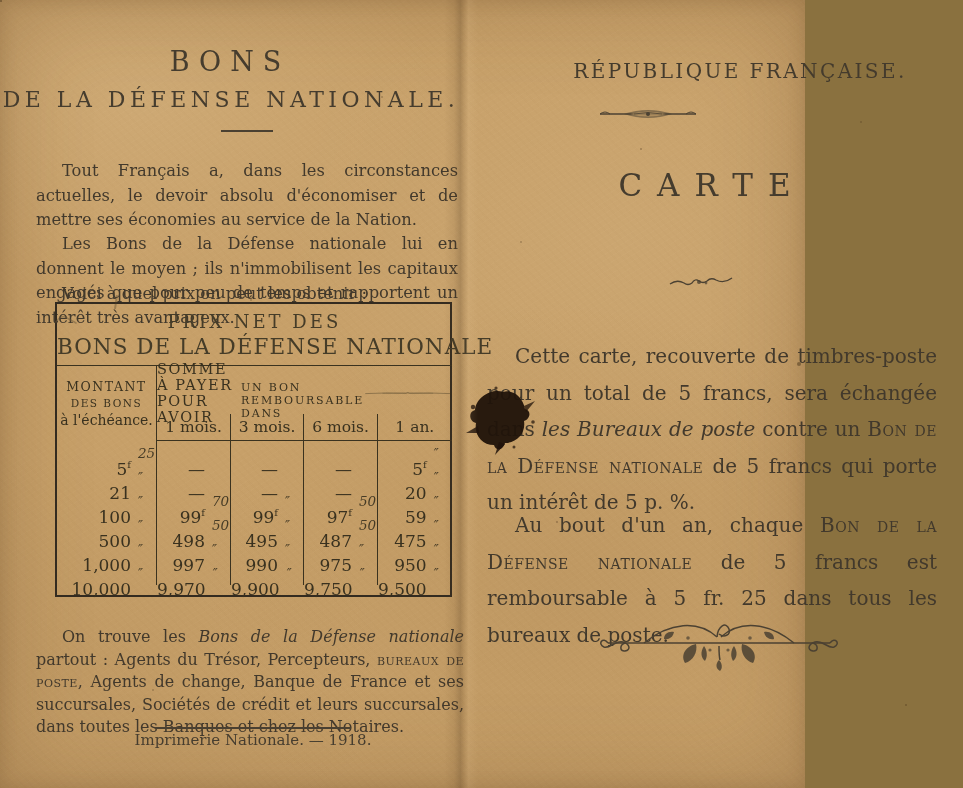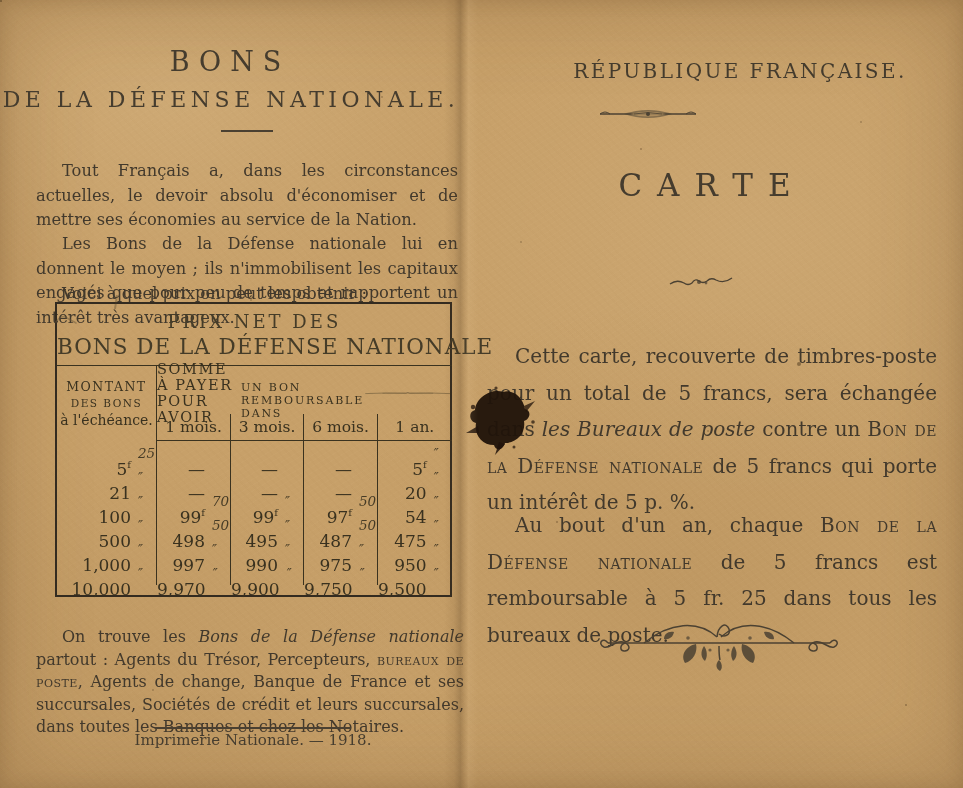--- a/index.html
+++ b/index.html
@@ -1,18 +1,18 @@
 <!DOCTYPE html>
 <html><head>
 <meta charset="utf-8">
 <style>
   html,body{margin:0;padding:0;}
   body{width:963px;height:788px;overflow:hidden;background:#8a713f;}
   .scan{
-    position:relative;width:963px;height:788px;
+    position:relative;width:805px;height:788px;
     font-family:"DejaVu Serif","Liberation Serif",serif;
     color:#3d352a;
     background-color:#c7a069;
     background-image:
       radial-gradient(ellipse 420px 300px at 18% 12%, rgba(255,236,200,.12), transparent 70%),
       radial-gradient(ellipse 500px 380px at 78% 30%, rgba(255,238,205,.08), transparent 70%),
       radial-gradient(ellipse 520px 420px at 70% 75%, rgba(120,85,40,.10), transparent 70%),
       radial-gradient(ellipse 420px 320px at 12% 85%, rgba(115,82,40,.08), transparent 70%),
       repeating-linear-gradient(47deg, rgba(150,110,60,.03) 0 2px, rgba(0,0,0,0) 2px 6px),
       repeating-linear-gradient(-31deg, rgba(235,205,160,.04) 0 1px, rgba(0,0,0,0) 1px 5px);
@@ -182,21 +182,21 @@
       </div>
     <div class="t-cell cl">
         <span class="num"><span>99</span><sup>f</sup></span>
         <span class="suf">″</span>
       </div>
     <div class="t-cell cl">
         <span class="num"><span>97</span><sup>f</sup></span>
         <span class="suf">50</span>
       </div>
     <div class="t-cell cl">
-        <span class="num"><span>54</span><sup></sup></span>
+        <span class="num"><span>59</span><sup></sup></span>
         <span class="suf">″</span>
       </div>
 
     <div class="t-cell cm">
         <span class="num"><span>500</span><sup></sup></span>
         <span class="suf">″</span>
       </div>
     <div class="t-cell">
         <span class="num"><span>498</span><sup></sup></span>
         <span class="suf">50</span>

